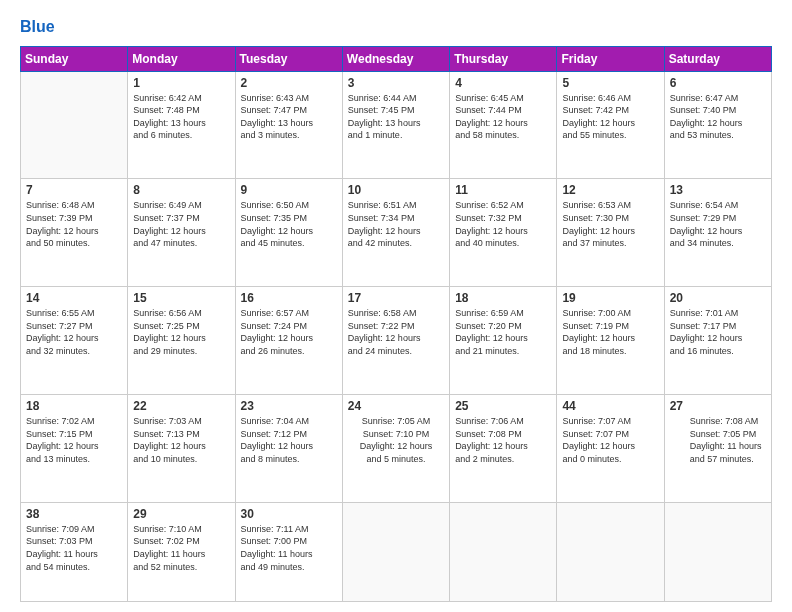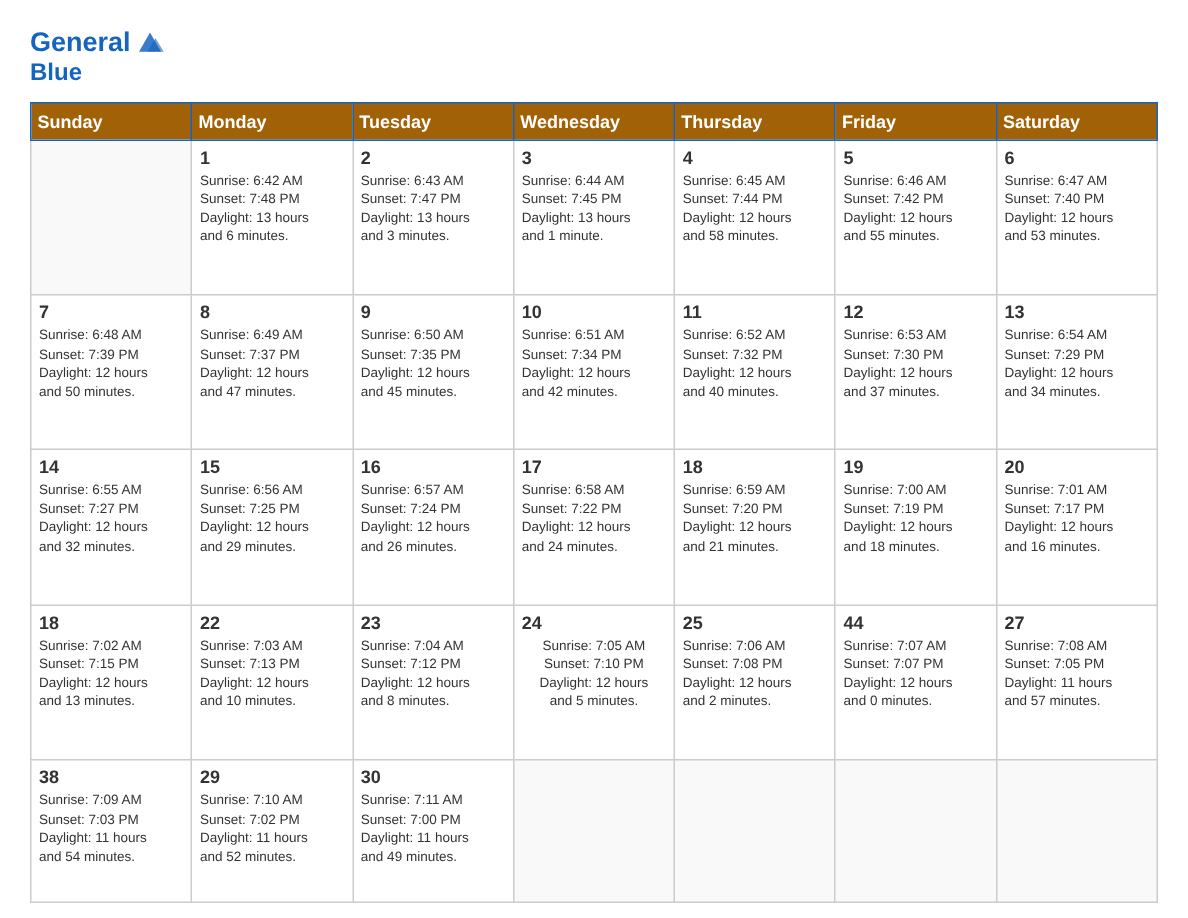--- a/index.html
+++ b/index.html
@@ -55,21 +55,21 @@
       color: #555;
     }
     .calendar {
       flex: 1;
       border: 1px solid #ccc;
       border-collapse: collapse;
       width: 100%;
       table-layout: fixed;
     }
     .calendar th {
-      background-color: #a16207;
+      background-color: #a21caf;
       color: #fff;
       font-size: 12px;
       font-weight: bold;
       padding: 5px 4px;
       text-align: left;
       border: 1px solid #1565c0;
     }
     .calendar td {
       vertical-align: top;
       border: 1px solid #ccc;
@@ -96,29 +96,20 @@
       height: 70px;
     }
   </style>
 </head>
 <body>
 
 <div class="page">
   <div class="header">
     <div class="logo">
       <div style="display:flex;flex-direction:column;align-items:flex-start;">
-        <div style="display:flex;align-items:center;">
-          <span class="logo-text">
-            <span>General</span>
-          </span>
-          <svg class="logo-icon" viewBox="0 0 24 24">
-            <polygon points="4,18 12,4 20,18" fill="#1565c0" opacity="0.85"></polygon>
-            <polygon points="10,18 16,8 22,18" fill="#1565c0" opacity="0.6"></polygon>
-          </svg>
-        </div>
         <span class="logo-text" style="color:#1565c0;font-size:16px;">Blue</span>
       </div>
     </div>
     <div class="title-block">
       <div class="month-title"></div>
       <div class="location"></div>
     </div>
   </div>
 
   <table class="calendar">
@@ -319,21 +310,21 @@
           </td>
           <td>
             <span class="day-num">44</span>
             <div class="day-info" style="white-space: pre-line;">Sunrise: 7:07 AM
 Sunset: 7:07 PM
 Daylight: 12 hours
 and 0 minutes.</div>
           </td>
           <td>
             <span class="day-num">27</span>
-            <div class="day-info" style="white-space: pre-line;">Sunrise: 7:08 AM
+            <div class="day-info" style="white-space: pre-line; margin-left: 20px;">Sunrise: 7:08 AM
 Sunset: 7:05 PM
 Daylight: 11 hours
 and 57 minutes.</div>
           </td>
         </tr>
         <tr>
           <td>
             <span class="day-num">38</span>
             <div class="day-info" style="white-space: pre-line;">Sunrise: 7:09 AM
 Sunset: 7:03 PM

